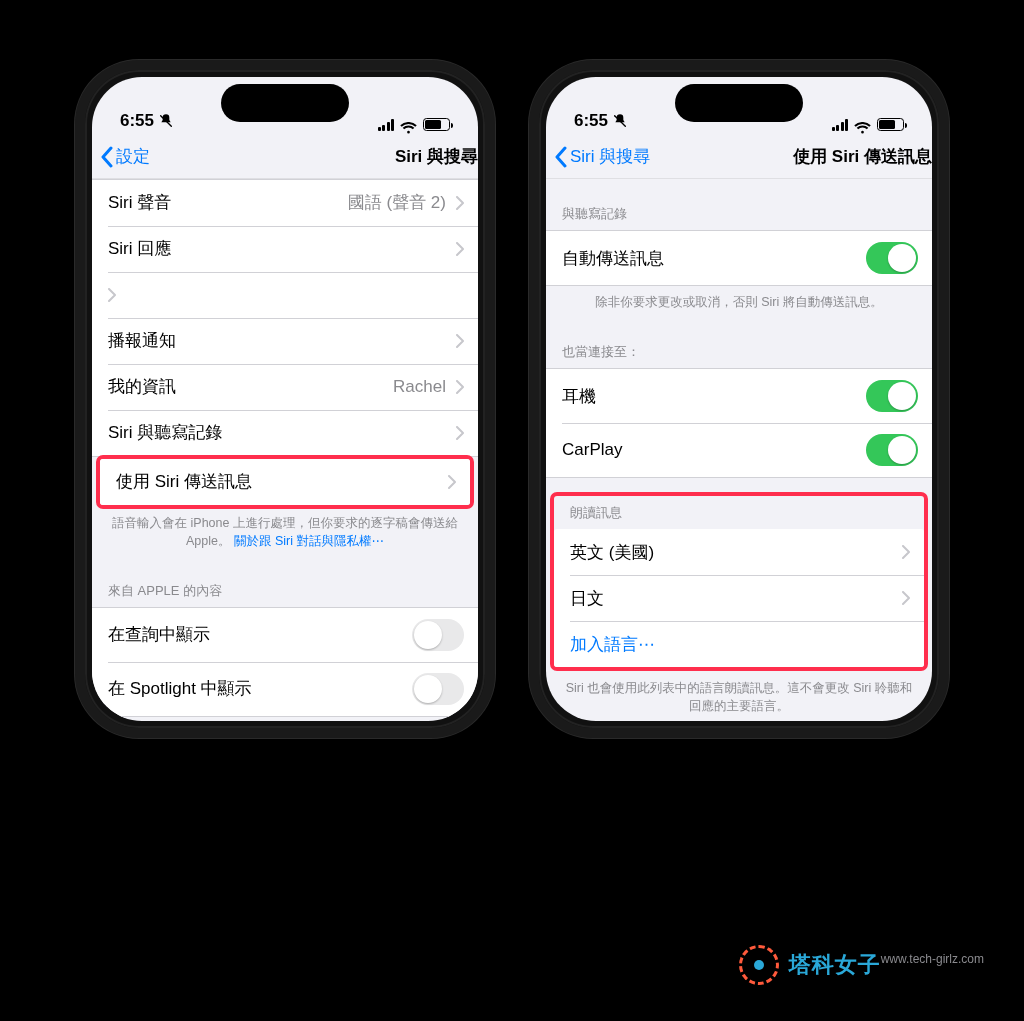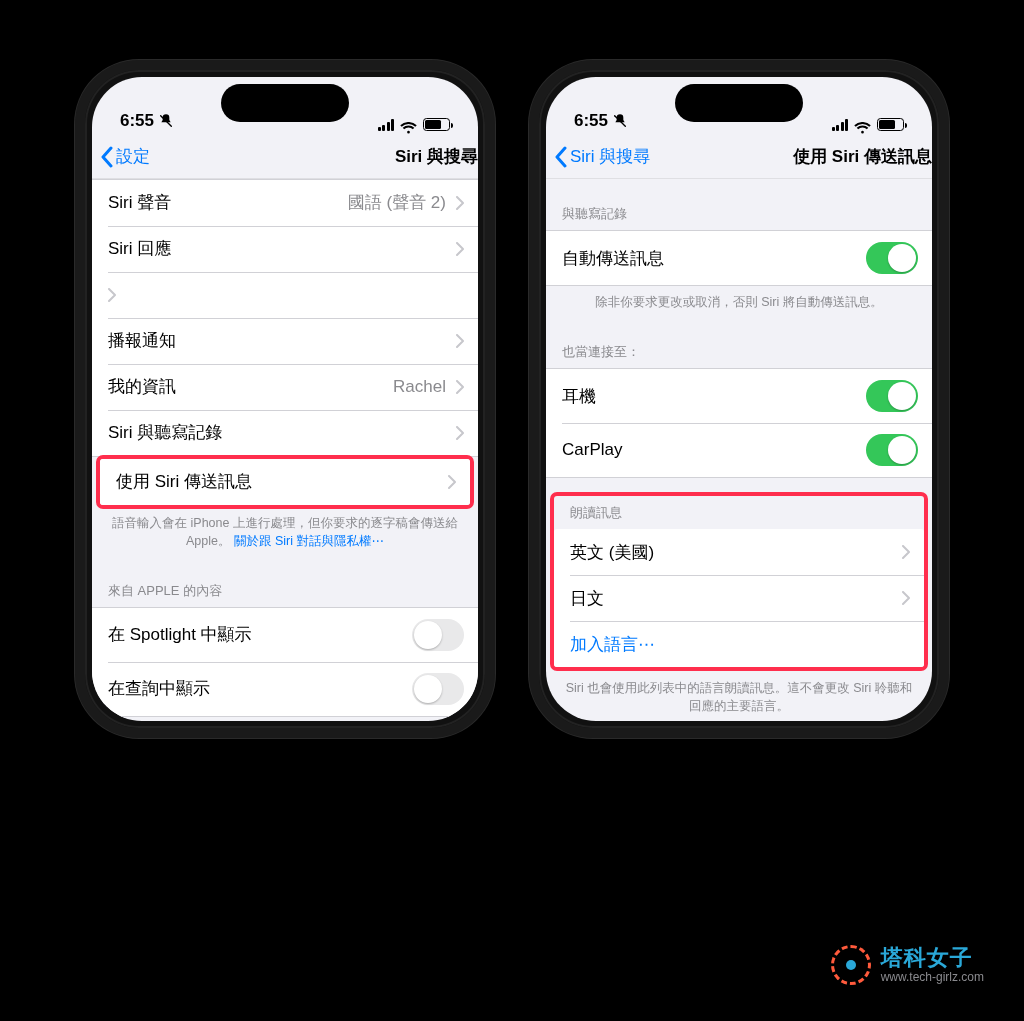--- a/index.html
+++ b/index.html
@@ -119,21 +119,21 @@
     display:flex; align-items:center; gap:10px; z-index:9;
   }
   .wm-logo {
     width:40px; height:40px; border:3px dashed #ff5a3c; border-radius:50%;
     position:relative;
   }
   .wm-logo::before {
     content:""; position:absolute; top:50%; left:50%; width:10px; height:10px;
     background:#2aa8d8; border-radius:50%; transform:translate(-50%,-50%);
   }
-  .wm-text { display:flex; flex-direction:column; line-height:1.1;text-decoration:underline; }
+  .wm-text { display:flex; flex-direction:row; line-height:1.1;text-decoration:underline; }
   .wm-brand { font-size:22px; font-weight:700; color:#2aa8d8; letter-spacing:1px; }
   .wm-url { font-size:12px; color:#8a8a8e; }
 </style>
 </head>
 <body>
 
 <div class="stage">
 
   <div class="iphone">
     <div class="dynamic-island"></div>
@@ -244,27 +244,27 @@
             <span>語音輸入會在 iPhone 上進行處理，但你要求的逐字稿會傳送給 Apple。</span>
             <span class="link">關於跟 Siri 對話與隱私權⋯</span>
           </div>
         </div>
 
 
         <div class="group">
           <div class="group-header">來自 APPLE 的內容</div>
           <div class="cell-list">
             <div class="cell">
+              <span class="label">在查詢中顯示</span>
+              <span class="switch">
+                  <span class="knob"></span>
+                </span>
+            </div>
+            <div class="cell">
               <span class="label">在 Spotlight 中顯示</span>
-              <span class="switch">
-                  <span class="knob"></span>
-                </span>
-            </div>
-            <div class="cell">
-              <span class="label">在查詢中顯示</span>
               <span class="switch">
                   <span class="knob"></span>
                 </span>
             </div>
           </div>
           <div class="group-footer">
             <span>Apple 可在查詢照片中的文字或物品時顯示內容，或在搜尋時顯示內容。</span>
             
           </div>
         </div>

